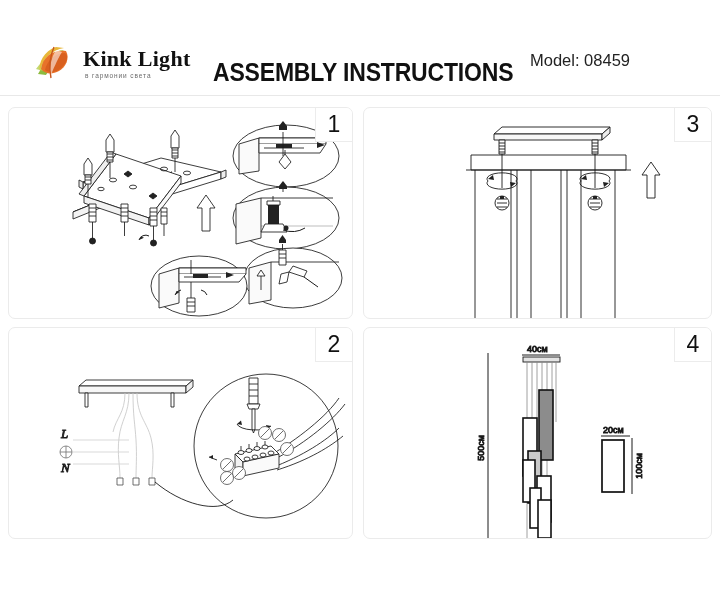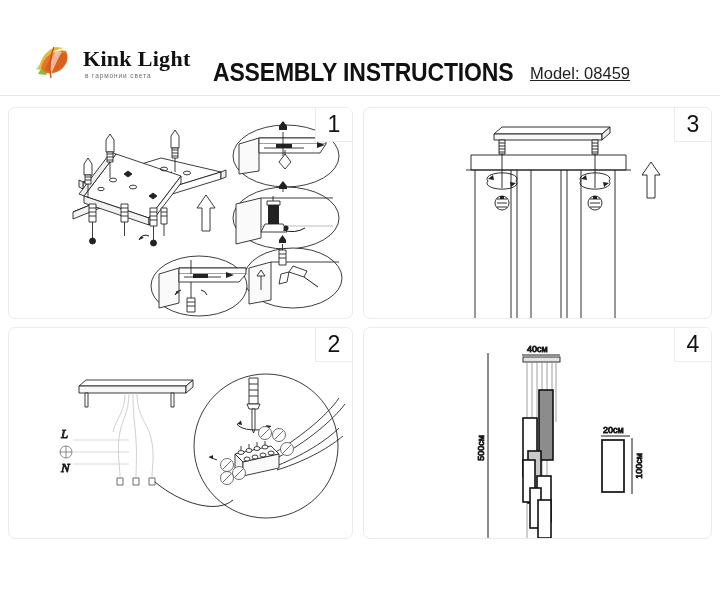--- a/index.html
+++ b/index.html
@@ -55,25 +55,24 @@
     font-size: 25px;
     font-weight: 700;
     letter-spacing: -0.2px;
     transform: scaleX(0.92);
     transform-origin: left center;
     color: #111;
     white-space: nowrap;
   }
   .model-label {
     position: absolute;
-    left: 530px; top: 64px;
+    left: 530px; top: 51px;
     font-size: 16.5px;
     color: #222;
     white-space: nowrap;
-    text-decoration: underline;
   }
   .header-rule {
     position: absolute;
     left: 0; top: 95px; width: 720px; height: 1px;
     background: #e8e8e8;
   }
 
   
   .panel {
     position: absolute;

